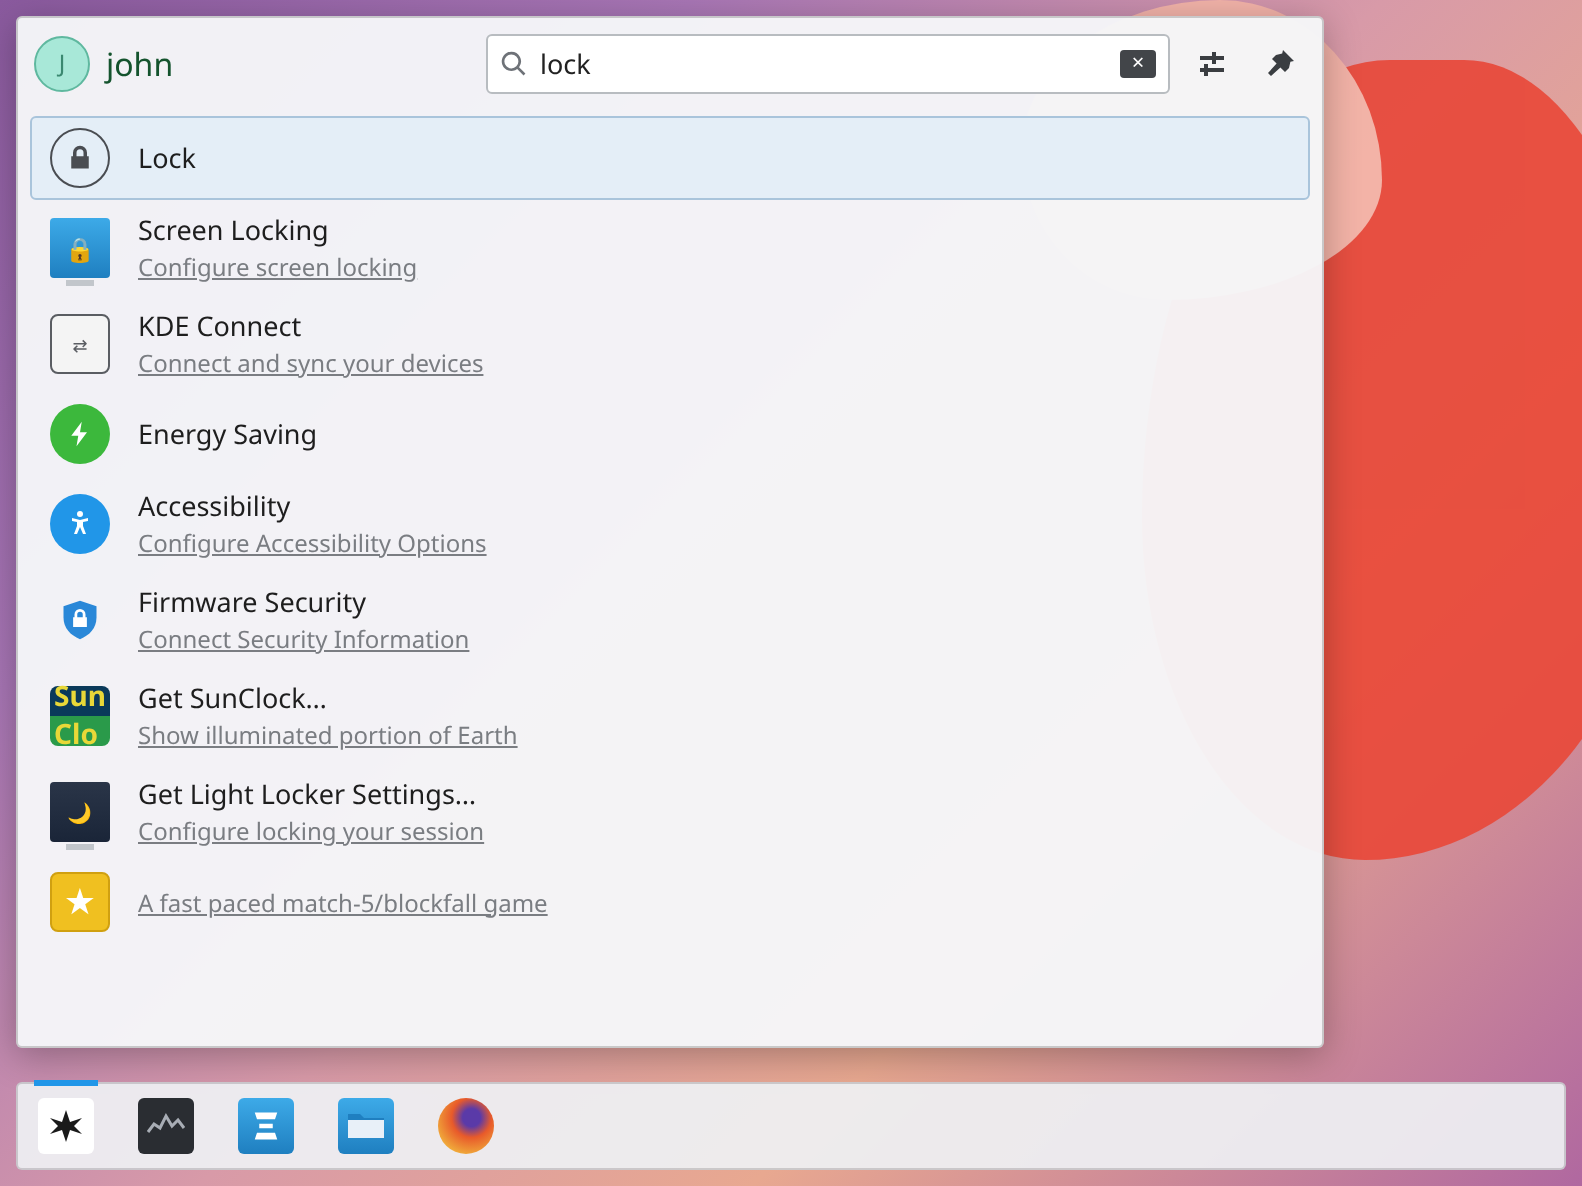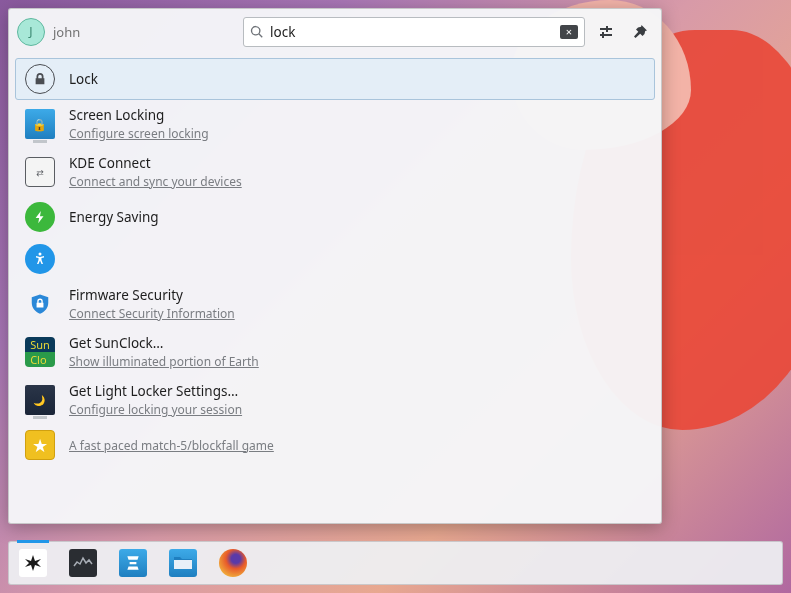--- a/index.html
+++ b/index.html
@@ -25,21 +25,21 @@
 }
 .launcher-header {
   display: flex; align-items: center; height: 45px; padding: 0 8px; gap: 8px;
 }
 .avatar {
   width: 28px; height: 28px; border-radius: 50%;
   background: #a8e8d8; border: 1px solid #5fb89f;
   display: flex; align-items: center; justify-content: center;
   color: #3a8870; font-size: 12px; font-weight: 400;
 }
-.username { font-size: 13px; color: #737373; margin-right: auto; }
+.username { font-size: 16px; color: #14532d; margin-right: auto; }
 .search-wrap {
   flex: 0 0 342px; height: 30px; background: #fff; border: 1px solid #b8bcc0;
   border-radius: 3px; display: flex; align-items: center; padding: 0 6px; gap: 6px;
 }
 .search-wrap svg.mag { width: 14px; height: 14px; fill: #6e7278; }
 .search-input {
   flex: 1; border: none; outline: none; font-size: 13.5px; color: #222;
   background: transparent;
 }
 .clear-btn {
@@ -66,21 +66,21 @@
   border-radius: 4px; font-size: 15px;
 }
 .r-icon.circle-outline { border: 1.5px solid #4a4d52; border-radius: 50%; color: #4a4d52; background: transparent; }
 .r-icon.monitor { background: linear-gradient(#3daae8,#1f7fc0); position: relative; border-radius: 2px; }
 .r-icon.monitor::after { content: ""; position: absolute; bottom: -4px; left: 8px; right: 8px; height: 3px; background: #c2c6cb; }
 .r-icon.monitor .mlock { font-size: 12px; color: #fff; }
 .r-icon.phone { background: #f4f4f4; border: 1.5px solid #5a5d62; border-radius: 4px; width: 20px; height: 30px; color: #5a5d62; font-size: 9px; }
 .r-icon.green-circ { background: #3cb83c; border-radius: 50%; color: #fff; }
 .r-icon.blue-circ { background: #2196e8; border-radius: 50%; color: #fff; }
 .r-icon.shield { color: #2a88d8; font-size: 22px; }
-.r-icon.sunclock { background: linear-gradient(180deg,#0a3a5a 50%,#2a9a4a 50%); color: #e8d838; font-size: 11px; font-weight: normal; }
+.r-icon.sunclock { background: linear-gradient(180deg,#0a3a5a 50%,#2a9a4a 50%); color: #e8d838; font-size: 14px; font-weight: bold; }
 .r-icon.star-yellow { background: #f0c020; border: 1px solid #d0a010; color: #fff; font-size: 18px; }
 .r-text { display: flex; flex-direction: column; gap: 1px; }
 .r-title { font-size: 13.5px; color: #1e1e1e; }
 .r-sub { font-size: 12px; color: #7a7d82; text-decoration: underline; }
 .taskbar {
   position: absolute; bottom: 8px; left: 8px; right: 8px; height: 44px;
   background: rgba(238,240,243,0.93); border: 1px solid rgba(0,0,0,0.15);
   border-radius: 3px; display: flex; align-items: center; padding: 0 6px; gap: 14px;
 }
 .tb-item {
@@ -169,20 +169,24 @@
       </div>
     </div>
 
     <div class="result-item">
       <div class="r-icon blue-circ">
         <svg width="16" height="16" viewBox="0 0 16 16" fill="#fff">
             <circle cx="8" cy="3" r="1.5"></circle>
             <path d="M4 5l4 1 4-1v1.5L9.5 7v2l1.5 4H9.5L8 9.5 6.5 13H5l1.5-4V7L4 6.5V5z"></path>
           </svg>
       </div>
+      <div class="r-text">
+        <span class="r-title">Accessibility</span>
+        <span class="r-sub">Configure Accessibility Options</span>
+      </div>
     </div>
 
     <div class="result-item">
       <div class="r-icon shield">
         <svg width="22" height="22" viewBox="0 0 16 16" fill="#2a88d8">
             <path d="M8 1l6 2v4c0 4-2.5 6.5-6 8-3.5-1.5-6-4-6-8V3l6-2z"></path>
             <path fill="#fff" d="M6 7V6a2 2 0 114 0v1h.5v3.5h-5V7H6zm1 0h2V6a1 1 0 10-2 0v1z"></path>
           </svg>
       </div>
       <div class="r-text">

